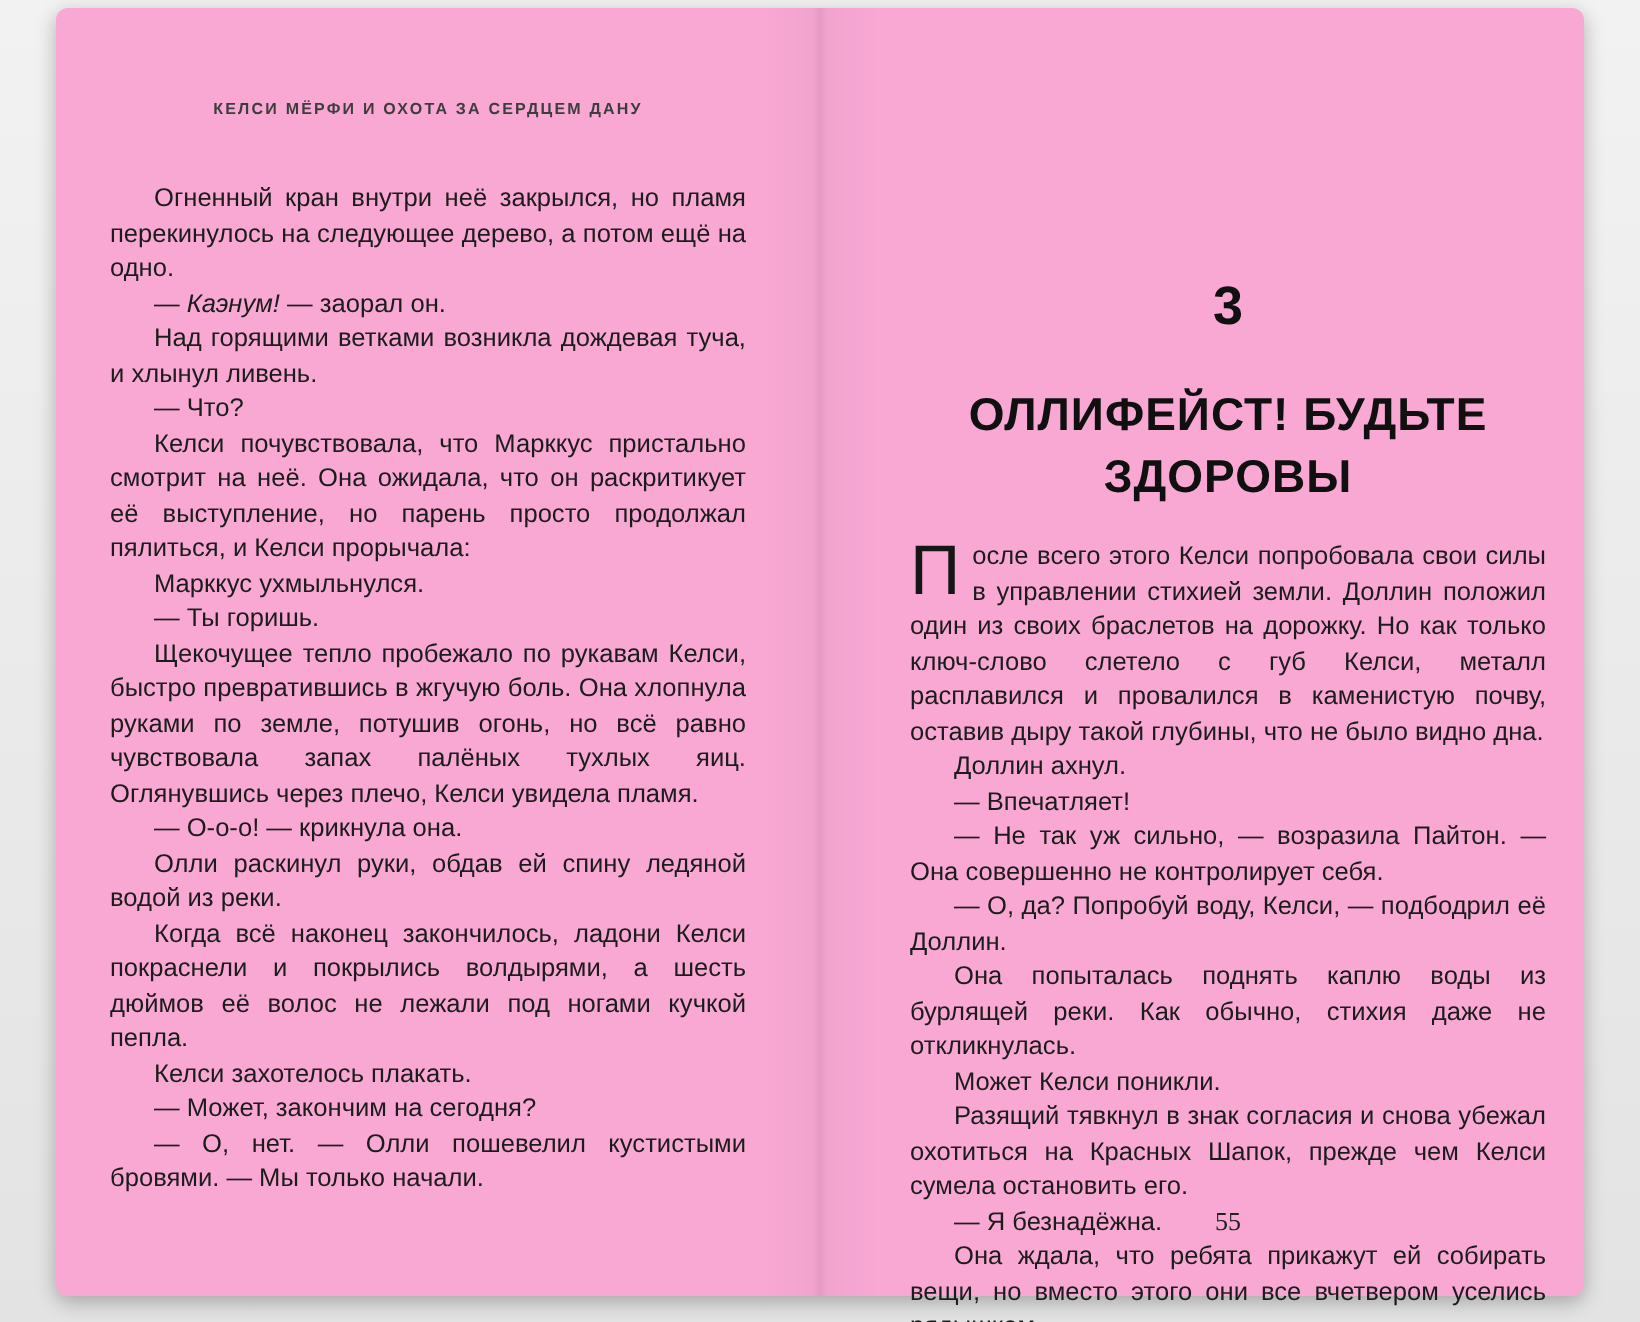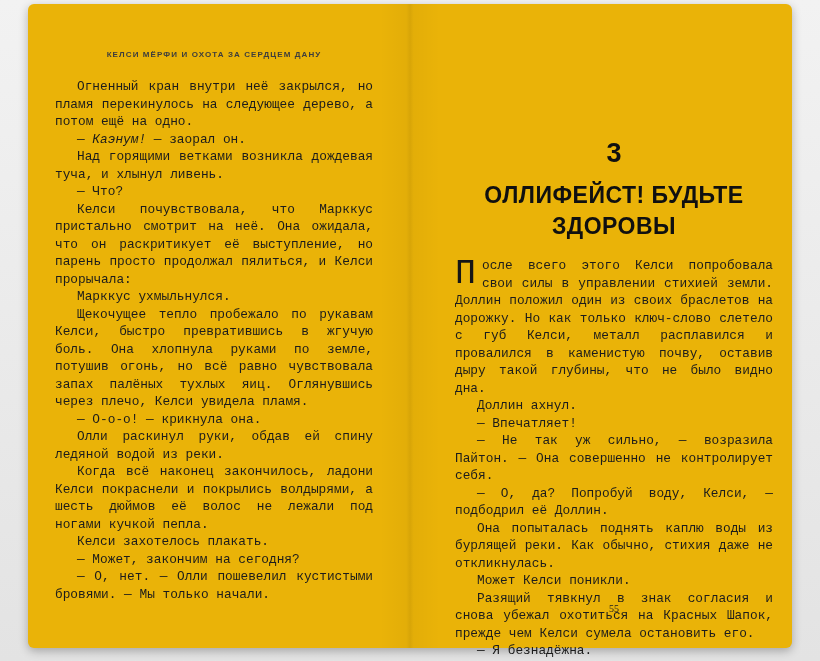--- a/index.html
+++ b/index.html
@@ -6,21 +6,21 @@
     margin: 0; padding: 0;
     width: 820px; height: 661px;
     background: linear-gradient(#f2f2f2, #e3e3e3);
     overflow: hidden;
     font-family: "Liberation Serif", serif;
   }
   .book {
     position: absolute;
     left: 28px; top: 4px;
     width: 764px; height: 644px;
-    background: #eab308;
+    background: #f9a8d4;
     border-radius: 6px;
     box-shadow: 0 3px 10px rgba(0,0,0,0.28);
   }
   .spine {
     position: absolute; left: 352px; top: 0;
     width: 60px; height: 100%;
     background: linear-gradient(to right,
       rgba(0,0,0,0) 0%, rgba(0,0,0,0.03) 44%,
       rgba(0,0,0,0.08) 50%, rgba(0,0,0,0.03) 56%, rgba(0,0,0,0) 100%);
     pointer-events: none;
@@ -40,26 +40,27 @@
     font-size: 8px; line-height: 10px;
     letter-spacing: 1.1px;
     color: #3d3d3d;
     text-align: center;
     white-space: nowrap;
   }
   .running-head .sep { margin: 0 5px; }
 
   .body-text {
     position: absolute;
-    font-family: Liberation Mono, monospace;
+    font-family: Liberation Sans, sans-serif;
     font-size: 12.8px;
     line-height: 17.5px;
     color: #1c1c1c;
     text-align: justify;
     width: 318px;
+    margin-top: 12px;
   }
   .bt-left  { left: 27px; top: 74px; }
   .bt-right { left: 45px; top: 253px; }
   .body-text p { margin: 0; text-indent: 22px; }
   .body-text p.no-indent { text-indent: 0; }
   .body-text em { font-style: italic; }
 
   .dropcap {
     float: left;
     font-size: 35px;
@@ -71,50 +72,51 @@
   .chapter-head {
     position: absolute; left: 45px; top: 134px;
     width: 318px;
     text-align: center;
     color: #101010;
     font-family: "Liberation Sans", sans-serif;
     font-weight: 700;
   }
   .chapter-number { font-size: 27px; line-height: 30px; }
   .chapter-title  {
-    margin-top: 12px;
+    margin-top: 24px;
     font-size: 23px; line-height: 31px;
     letter-spacing: 0.5px;
   }
 
   .page-number {
     position: absolute; left: 45px; top: 599px;
     width: 318px;
     text-align: center;
     font-family: "Liberation Serif", serif;
-    font-size: 10px;
+    font-size: 13px;
     color: #222222;
   }
 </style>
 </head>
 <body>
 
 <div class="book">
   <div class="spine"></div>
 
   <div class="page page-left">
     <div class="running-head" style="left:27px;">КЕЛСИ МЁРФИ И ОХОТА ЗА СЕРДЦЕМ ДАНУ</div>
 
     <div class="body-text bt-left">
       <p>Огненный кран внутри неё закрылся, но пламя перекинулось на следующее дерево, а потом ещё на одно.</p>
       <p><span>— </span><em>Каэнум!</em><span> — заорал он.</span></p>
       <p>Над горящими ветками возникла дождевая туча, и хлынул ливень.</p>
       <p>— Что?</p>
       <p>Келси почувствовала, что Марккус пристально смотрит на неё. Она ожидала, что он раскритикует её выступление, но парень просто продолжал пялиться, и Келси прорычала:</p>
       <p>Марккус ухмыльнулся.</p>
+      <p>— Ты горишь.</p>
       <p>Щекочущее тепло пробежало по рукавам Келси, быстро превратившись в жгучую боль. Она хлопнула руками по земле, потушив огонь, но всё равно чувствовала запах палёных тухлых яиц. Оглянувшись через плечо, Келси увидела пламя.</p>
       <p>— О-о-о! — крикнула она.</p>
       <p>Олли раскинул руки, обдав ей спину ледяной водой из реки.</p>
       <p>Когда всё наконец закончилось, ладони Келси покраснели и покрылись волдырями, а шесть дюймов её волос не лежали под ногами кучкой пепла.</p>
       <p>Келси захотелось плакать.</p>
       <p>— Может, закончим на сегодня?</p>
       <p>— О, нет. — Олли пошевелил кустистыми бровями. — Мы только начали.</p>
     </div>
   </div>
 

